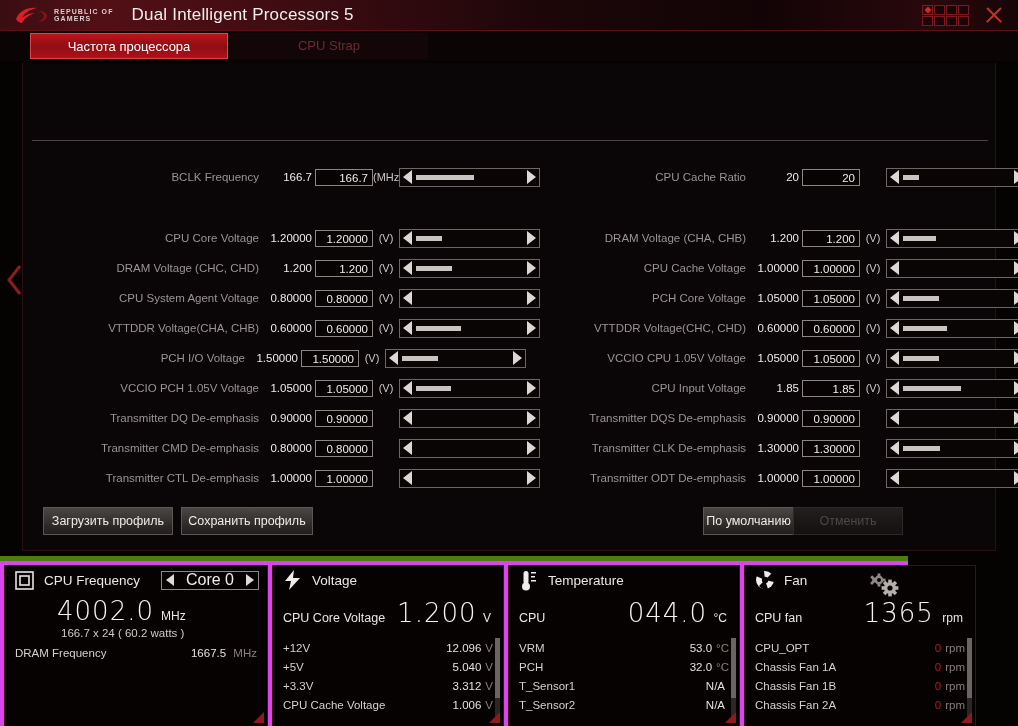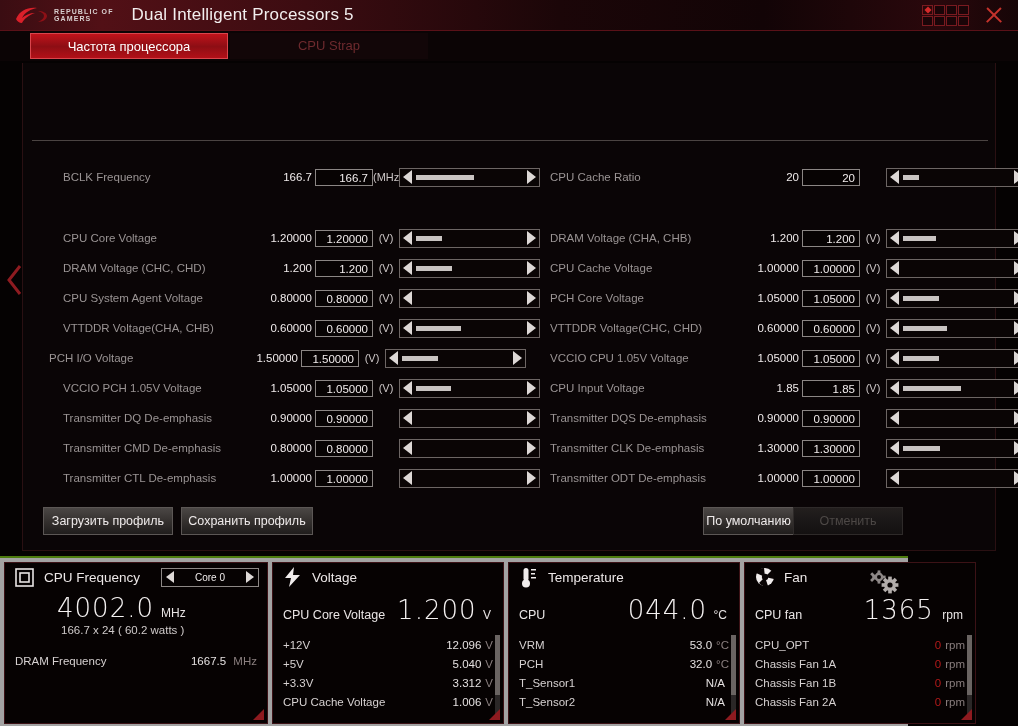--- a/index.html
+++ b/index.html
@@ -82,21 +82,21 @@
   }
   .side-arrow svg { display:block; }
 
   
   .col { position:absolute; }
   .col.left  { left:0px;   top:0px; width:487px; }
   .col.right { left:487px; top:0px; width:487px; }
 
   .row { position:absolute; height:22px; display:flex; align-items:center; }
   .row .label {
-    width:196px; color:#9a9494; font-size:11.5px;
+    width:196px; text-align:right; color:#9a9494; font-size:11.5px;
     white-space:nowrap; overflow:hidden;
   }
   .row .cur {
     width:56px; text-align:right; color:#efeaea; font-size:11.5px; padding-right:3px;
   }
   .row .field {
     width:58px; height:17px; line-height:16px; text-align:right; padding-right:4px;
     background:#070303; border:1px solid #8b8684; color:#f1ecec; font-size:11.5px;
     cursor:text;
   }
@@ -131,42 +131,42 @@
     border:1px solid #5c5755; color:#eeeaea;
   }
   .btn.disabled {
     background: linear-gradient(180deg,#231f1e 0%,#1a1717 50%,#141111 100%);
     border:1px solid #2e2a29; color:#4d4846; cursor:default;
   }
 
   
   .monitor {
     position:absolute; left:0; top:556px; width:908px; height:170px;
-    background:#a3a3a3; border-top:2px solid #4d7c0f;
+    background:#d946ef; border-top:5px solid #4d7c0f;
   }
   .mbox {
     position:absolute; top:4px; height:162px;
     background:#060202; border:1px solid #3c1216;
   }
   .mbox::after {
     content:""; position:absolute; right:3px; bottom:3px;
     width:0; height:0; border-left:11px solid transparent; border-bottom:11px solid #8e1a1f;
   }
   .mhead { display:flex; align-items:center; height:28px; padding-left:9px; gap:9px; }
   .mhead .mtitle { color:#ece7e7; font-size:13.5px; }
   .mico { width:21px; height:21px; display:flex; align-items:center; justify-content:center; }
 
   .core-sel {
     margin-left:auto; margin-right:8px; width:98px; height:19px;
     border:1px solid #8d8886; display:flex; align-items:center; justify-content:space-between;
     padding:0 4px; cursor:pointer;
   }
   .core-sel .ctri.l { width:0;height:0;border-top:6px solid transparent;border-bottom:6px solid transparent;border-right:8px solid #ded9d7; }
   .core-sel .ctri.r { width:0;height:0;border-top:6px solid transparent;border-bottom:6px solid transparent;border-left:8px solid #ded9d7; }
-  .core-sel .clabel { color:#f0ecec; font-size:10px;text-align:right; }
+  .core-sel .clabel { color:#f0ecec; font-size:16px;text-align:right; }
 
   .big-line { display:flex; align-items:baseline; }
   .bignum {
     font-family:"DejaVu Sans", sans-serif; font-weight:300;
     font-size:26px; color:#f4f1f1; letter-spacing:1px;
   }
   .bigunit { font-size:12px; color:#e8e4e4; margin-left:7px; }
   .biglabel { color:#e9e5e5; font-size:12.5px; }
 
   .sub-line { color:#cfcaca; font-size:11.5px; }
@@ -477,21 +477,21 @@
           <i class="ctri l"></i>
           <span class="clabel">Core 0</span>
           <i class="ctri r"></i>
         </span>
       </div>
       <div class="big-line" style="margin:2px 0 0 52px;">
         <span class="bignum">4002.0</span>
         <span class="bigunit">MHz</span>
       </div>
       <div class="sub-line" style="margin:1px 0 0 56px;">166.7  x 24  ( 60.2   watts )</div>
-      <div class="kv" style="margin-top:15px;text-align:right;">
+      <div class="kv" style="margin-top:4px;text-align:right;">
         <span>DRAM Frequency</span>
         <span class="v">
           <span>1667.5</span>
           <span class="u">MHz</span>
         </span>
       </div>
     </div>
 
     <div class="mbox" style="left:272px; width:232px;">
       <div class="mhead">

